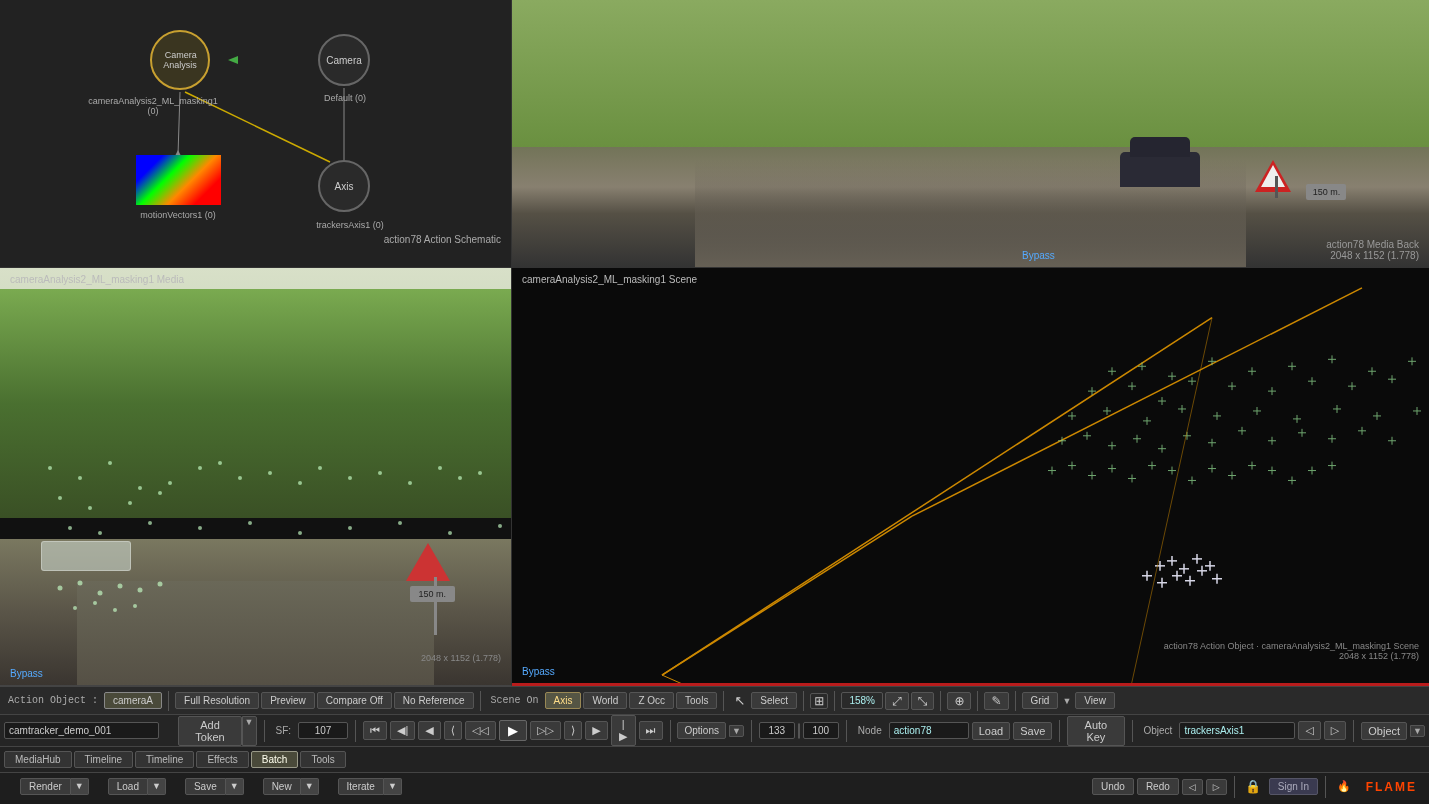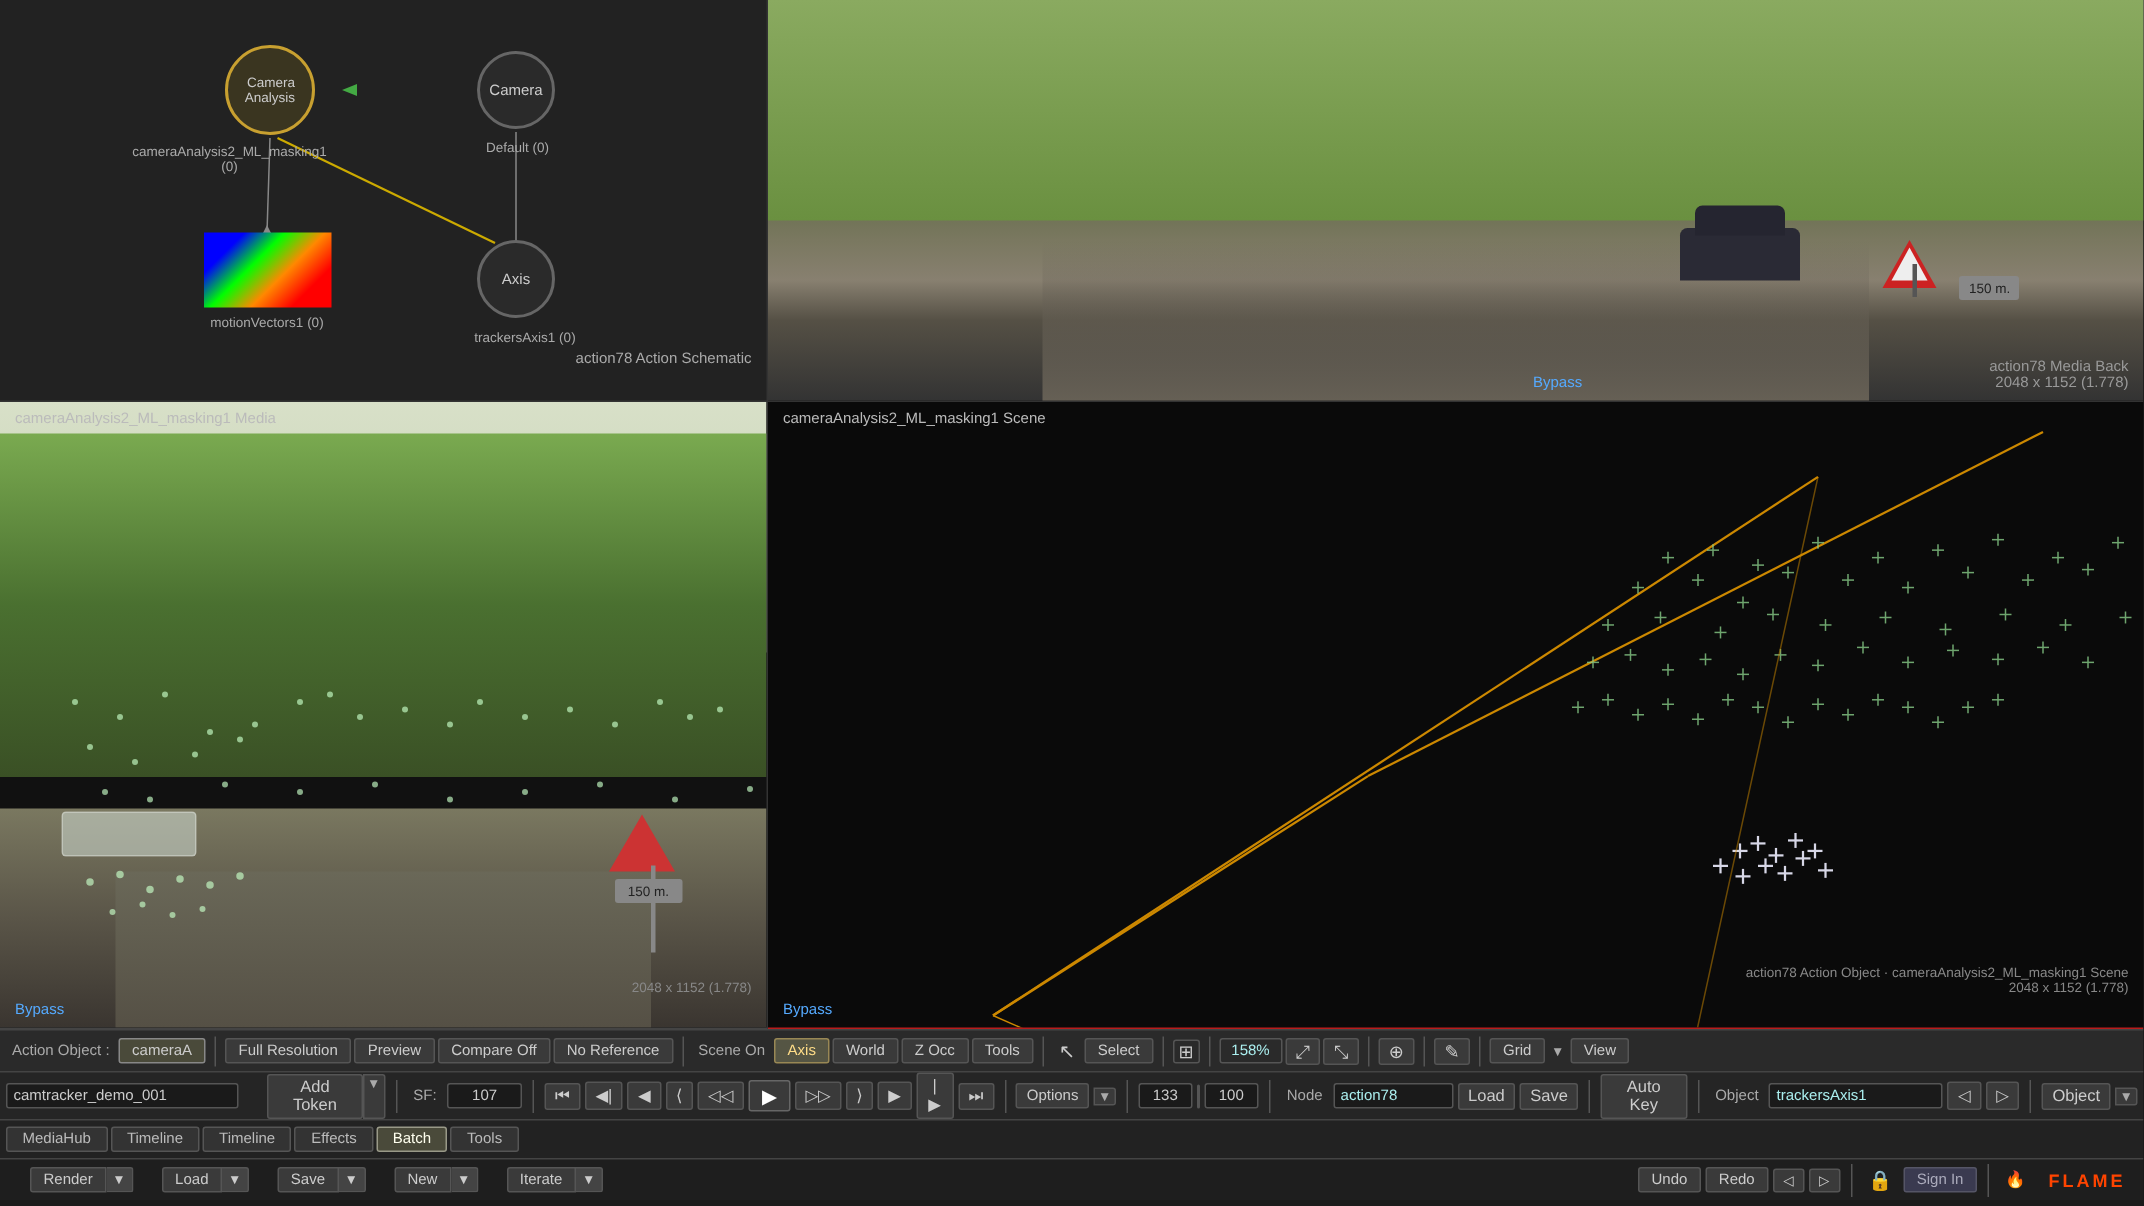--- a/index.html
+++ b/index.html
@@ -228,21 +228,21 @@
       color: #888; font-size: 10px;
       z-index: 10;
     }
 
     
     #scene-panel {
       flex: 1;
       height: 418px;
       background: #0a0a0a;
       position: relative;
-      border-bottom: 1px solid #b91c1c;
+      border-bottom: 3px solid #b91c1c;
       overflow: hidden;
     }
     #scene-panel-label {
       position: absolute;
       top: 6px; left: 10px;
       color: #bbb; font-size: 10px;
       z-index: 10;
     }
     #scene-panel-info {
       position: absolute;
@@ -291,20 +291,21 @@
       width: 1px;
       height: 20px;
       background: #555;
       margin: 0 4px;
     }
     .tb-label {
       color: #aaa;
       font-size: 10px;
       padding: 0 4px;
       white-space: nowrap;
+      font-family: Liberation Mono, monospace;
     }
     .axis-btn-active {
       background: #555544;
       border: 1px solid #998855;
       color: #ffdd88;
       font-size: 10px;
       padding: 2px 8px;
       cursor: pointer;
       border-radius: 2px;
     }

